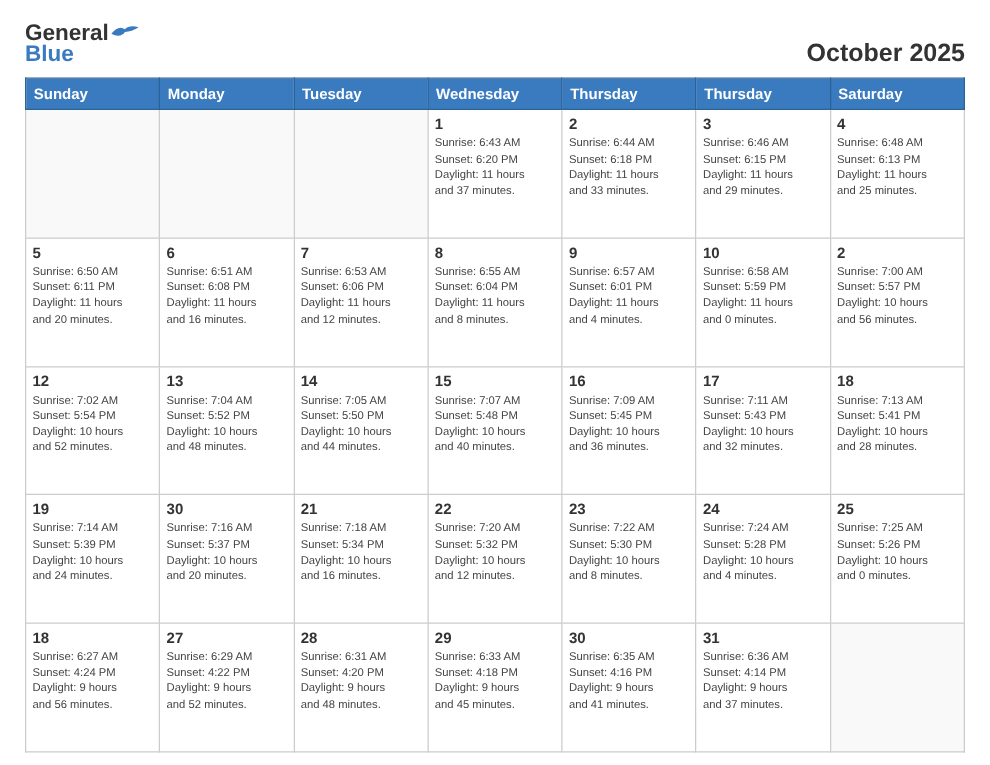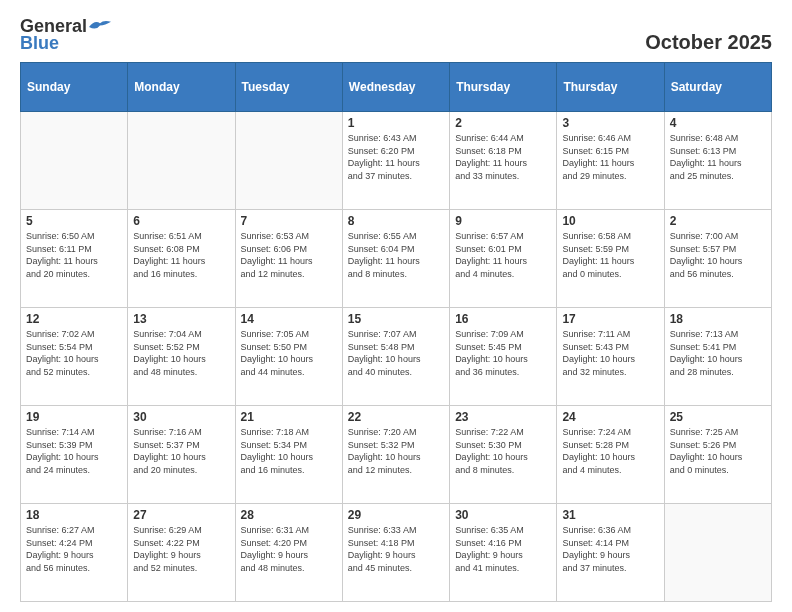--- a/index.html
+++ b/index.html
@@ -12,21 +12,21 @@
     }
     .page {
       width: 792px;
       height: 612px;
       padding: 16px 20px 10px 20px;
       display: flex;
       flex-direction: column;
     }
     .header {
       display: flex;
-      align-items: center;
+      align-items: flex-end;
       justify-content: space-between;
       margin-bottom: 8px;
     }
     .logo {
       display: flex;
       flex-direction: column;
       align-items: flex-start;
     }
     .logo-text {
       display: flex;
@@ -56,21 +56,21 @@
       flex: 1;
       border: 1px solid #ccc;
       border-collapse: collapse;
       width: 100%;
       table-layout: fixed;
     }
     .calendar th {
       background-color: #3a7abf;
       color: white;
       text-align: left;
-      padding: 17px 6px;
+      padding: 5px 6px;
       font-size: 12px;
       font-weight: bold;
       border: 1px solid #2a6496;
     }
     .calendar td {
       border: 1px solid #ccc;
       vertical-align: top;
       padding: 4px 5px;
       font-size: 9.5px;
       color: #333;

